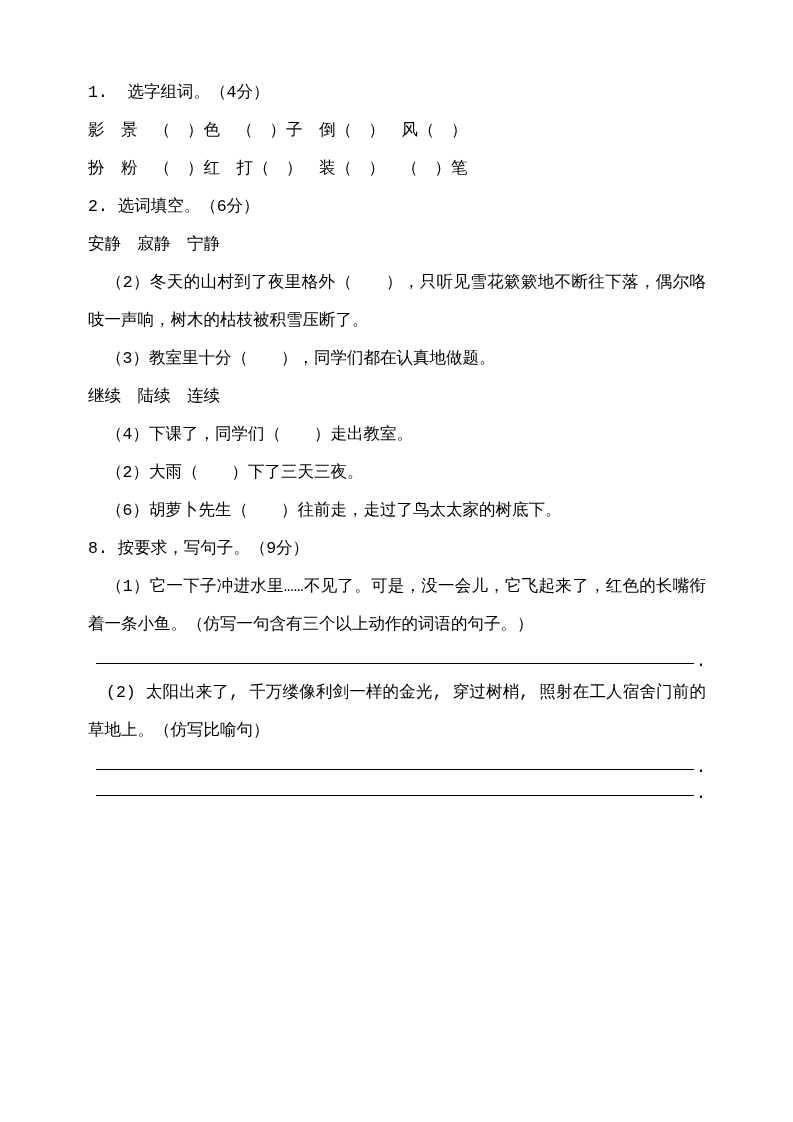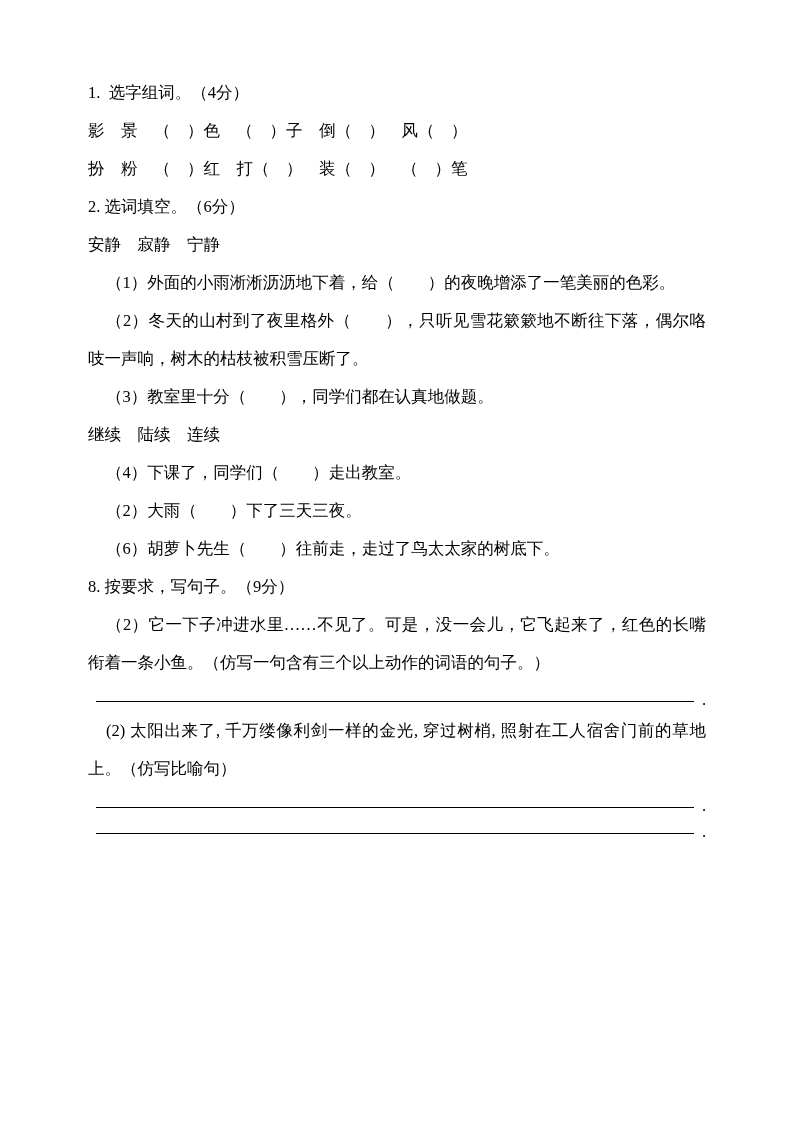--- a/index.html
+++ b/index.html
@@ -14,20 +14,21 @@
     color: #000000;
     position: relative;
     overflow: hidden;
   }
   .page {
     position: relative;
     width: 793px;
     height: 1122px;
     padding: 0;
     box-sizing: border-box;
+    font-family: Liberation Mono, monospace;
   }
   .content {
     position: absolute;
     left: 88px;
     top: 74px;
     width: 618px;
   }
   .line {
     font-size: 16.5px;
     line-height: 38px;
@@ -74,30 +75,29 @@
 
 <div class="page">
   <div class="content">
 
     <div class="hdr">1.  选字组词。（4分）</div>
     <div class="line">影　景　（　）色　（　）子　倒（　）　风（　）</div>
     <div class="line">扮　粉　（　）红　打（　）　装（　）　（　）笔</div>
 
     <div class="hdr">2. 选词填空。（6分）</div>
     <div class="line">安静　寂静　宁静</div>
-    <div class="para ind">（1）外面的小雨淅淅沥沥地下着，给（　　）的夜晚增添了一笔美丽的色彩。</div>
     <div class="para ind">（2）冬天的山村到了夜里格外（　　），只听见雪花簌簌地不断往下落，偶尔咯吱一声响，树木的枯枝被积雪压断了。</div>
     <div class="para ind">（3）教室里十分（　　），同学们都在认真地做题。</div>
     <div class="line">继续　陆续　连续</div>
     <div class="para ind">（4）下课了，同学们（　　）走出教室。</div>
     <div class="para ind">（2）大雨（　　）下了三天三夜。</div>
     <div class="para ind">（6）胡萝卜先生（　　）往前走，走过了鸟太太家的树底下。</div>
 
     <div class="hdr">8. 按要求，写句子。（9分）</div>
-    <div class="para ind">（2）它一下子冲进水里……不见了。可是，没一会儿，它飞起来了，红色的长嘴衔着一条小鱼。（仿写一句含有三个以上动作的词语的句子。）</div>
+    <div class="para ind">（1）它一下子冲进水里……不见了。可是，没一会儿，它飞起来了，红色的长嘴衔着一条小鱼。（仿写一句含有三个以上动作的词语的句子。）</div>
     <div class="answer-rule">
       <div class="rule"></div>
       <div class="dot">.</div>
     </div>
     <div class="para ind">(2) 太阳出来了, 千万缕像利剑一样的金光, 穿过树梢, 照射在工人宿舍门前的草地上。（仿写比喻句）</div>
     <div class="answer-rule">
       <div class="rule"></div>
       <div class="dot">.</div>
     </div>
     <div class="answer-rule">

